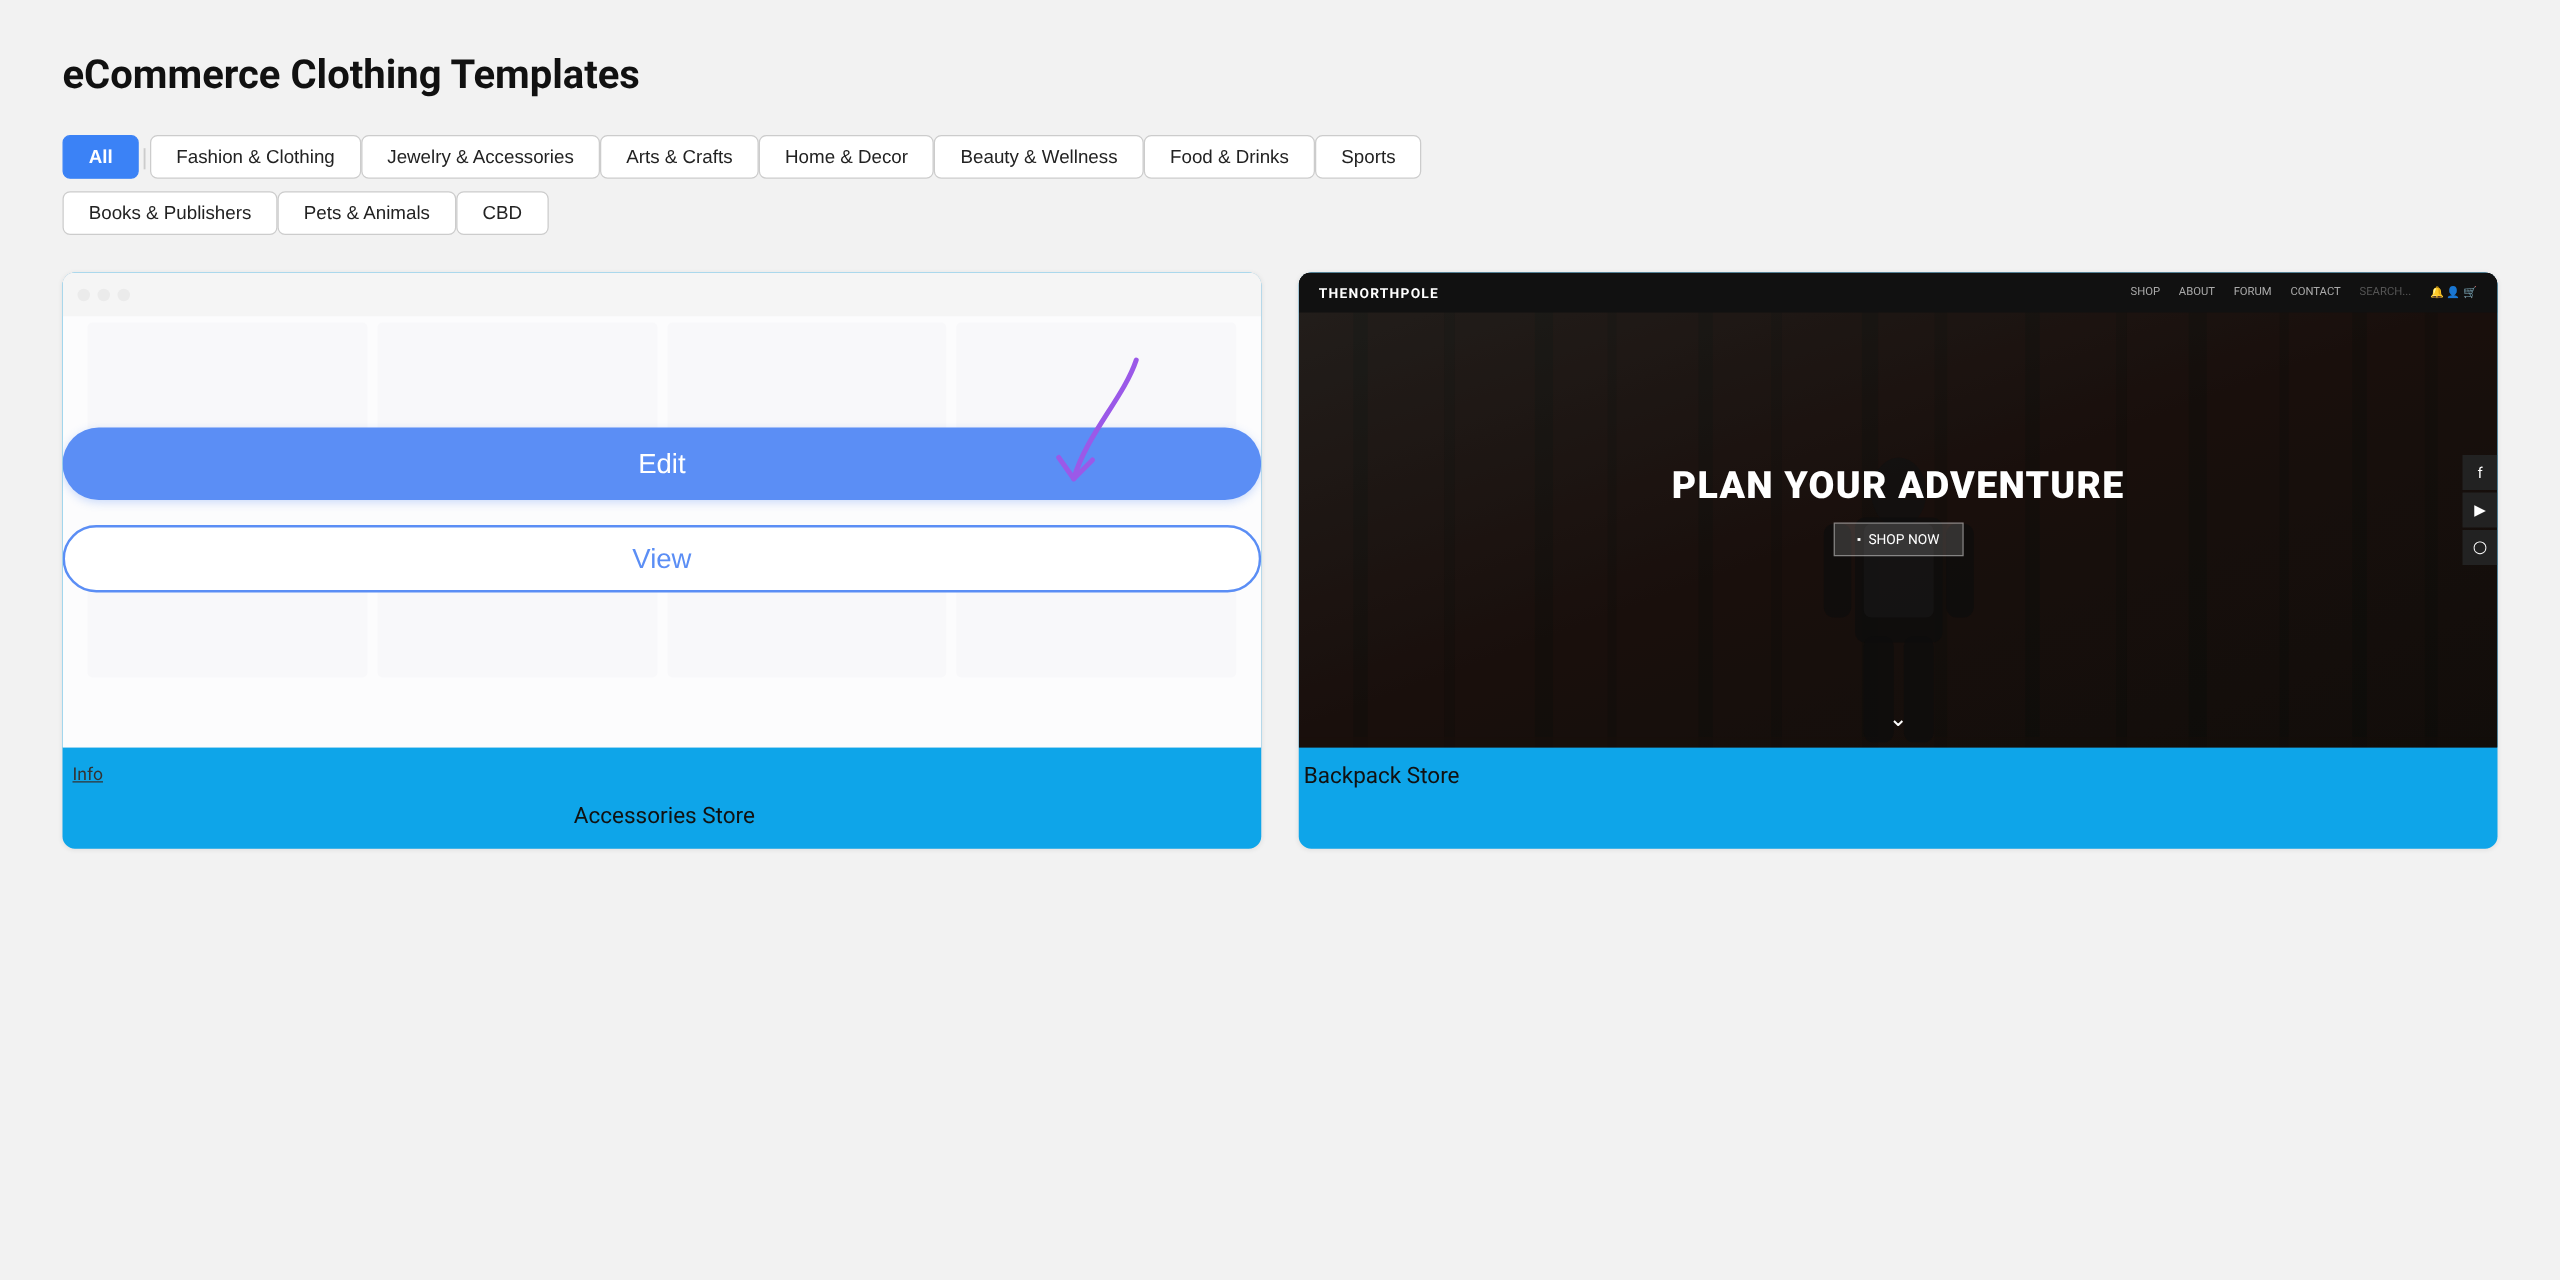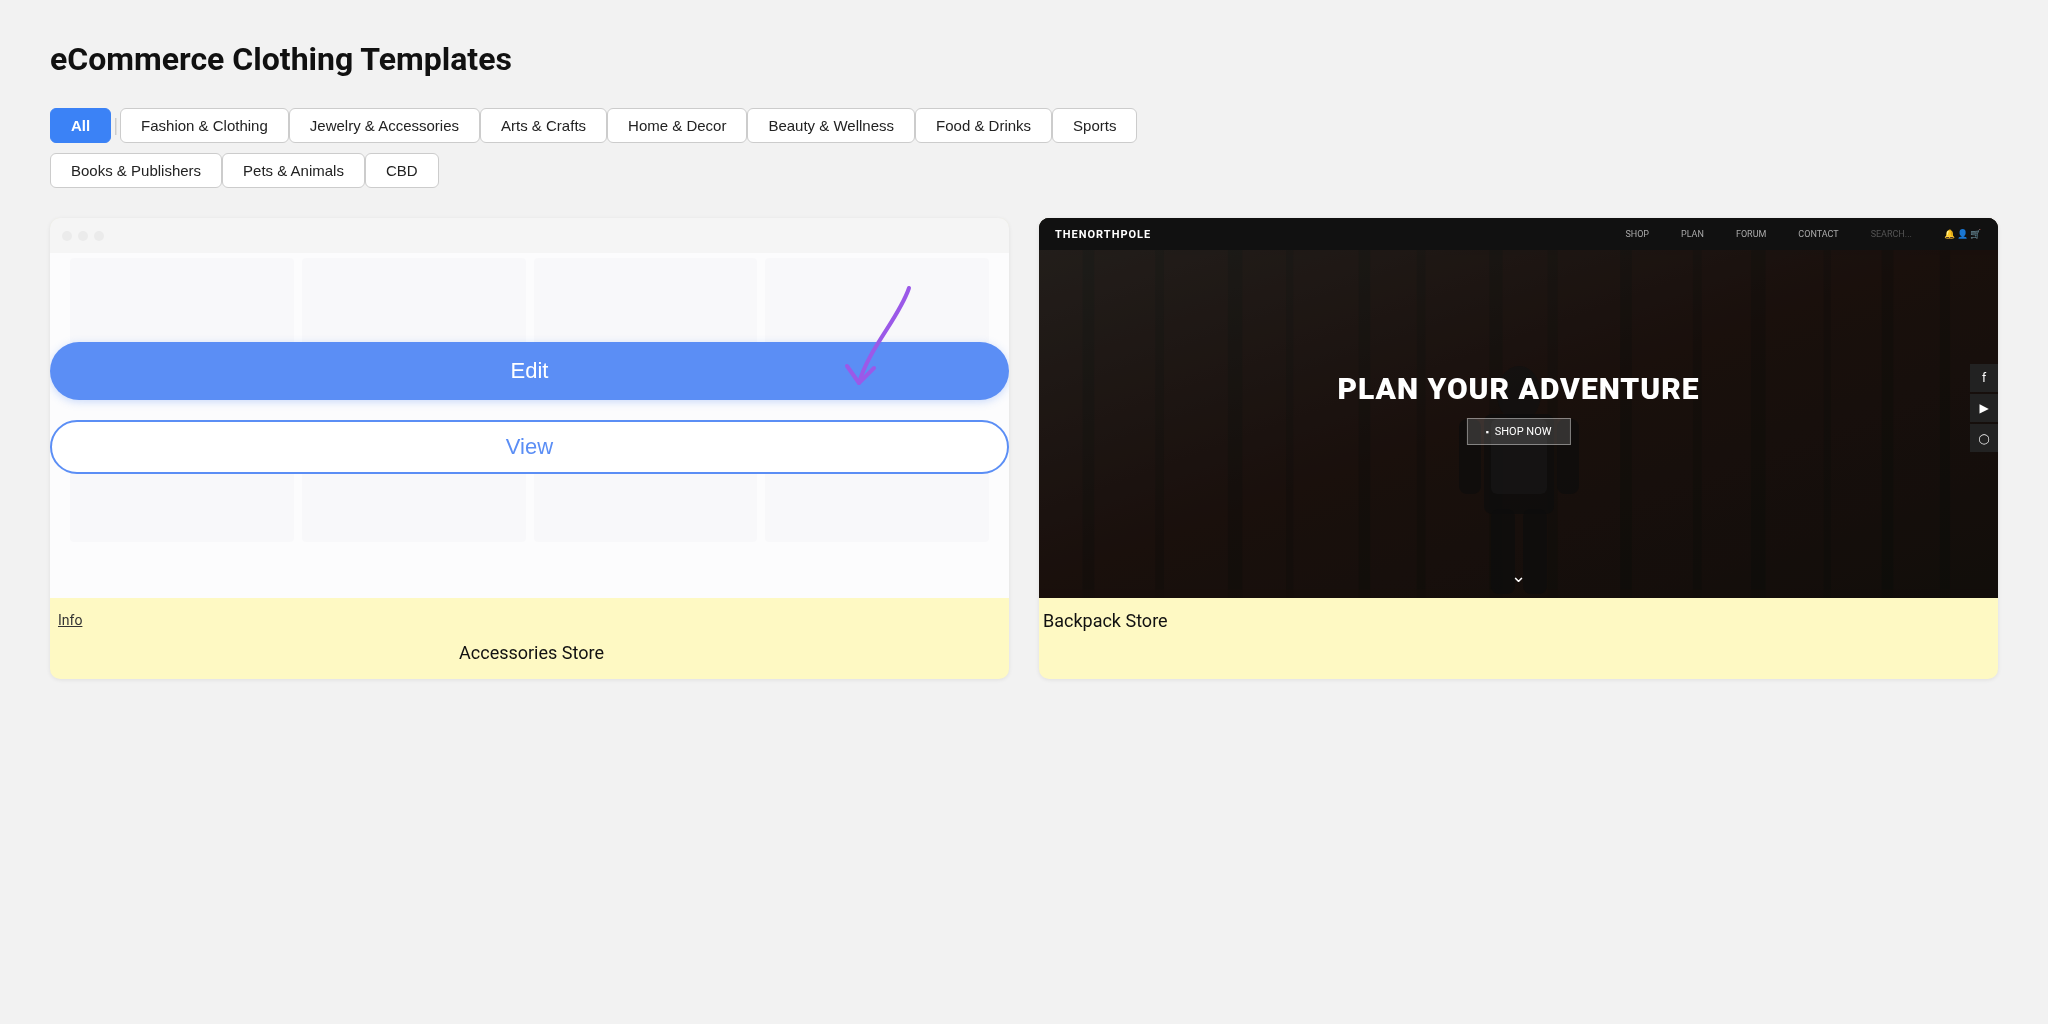--- a/index.html
+++ b/index.html
@@ -46,21 +46,21 @@
       font-size: 20px;
       margin: 0 2px;
     }
     .templates-grid {
       display: grid;
       grid-template-columns: 1fr 1fr;
       gap: 30px;
       margin-top: 30px;
     }
     .template-card {
-      background: #fef9c3;
+      background: #0ea5e9;
       border-radius: 10px;
       overflow: hidden;
       box-shadow: 0 1px 4px rgba(0,0,0,0.08);
     }
     .template-preview {
       position: relative;
       width: 100%;
       height: 380px;
       background: #e8e8e8;
       overflow: hidden;
@@ -185,21 +185,21 @@
       z-index: 5;
     }
     .backpack-logo {
       color: #fff;
       font-size: 11px;
       font-weight: 700;
       letter-spacing: 1px;
     }
     .backpack-nav {
       display: flex;
-      gap: 32px;
+      gap: 15px;
       margin-left: auto;
     }
     .backpack-nav span {
       color: #aaa;
       font-size: 9px;
     }
     .hero-text-container {
       position: absolute;
       top: 50%;
       left: 50%;
@@ -328,21 +328,21 @@
   </div>
 
   <div class="template-card">
     <div class="template-preview preview-backpack">
       <div class="backpack-scene">
 
         <div class="backpack-topbar">
           <span class="backpack-logo">THENORTHPOLE</span>
           <div class="backpack-nav">
             <span>SHOP</span>
-            <span>PLAN</span>
+            <span>ABOUT</span>
             <span>FORUM</span>
             <span>CONTACT</span>
             <span style="color:#555;">SEARCH...</span>
             <span>🔔 👤 🛒</span>
           </div>
         </div>
 
         <div class="trees">
           <svg width="100%" height="100%" viewBox="0 0 660 350" preserveAspectRatio="xMidYMid slice">
 

